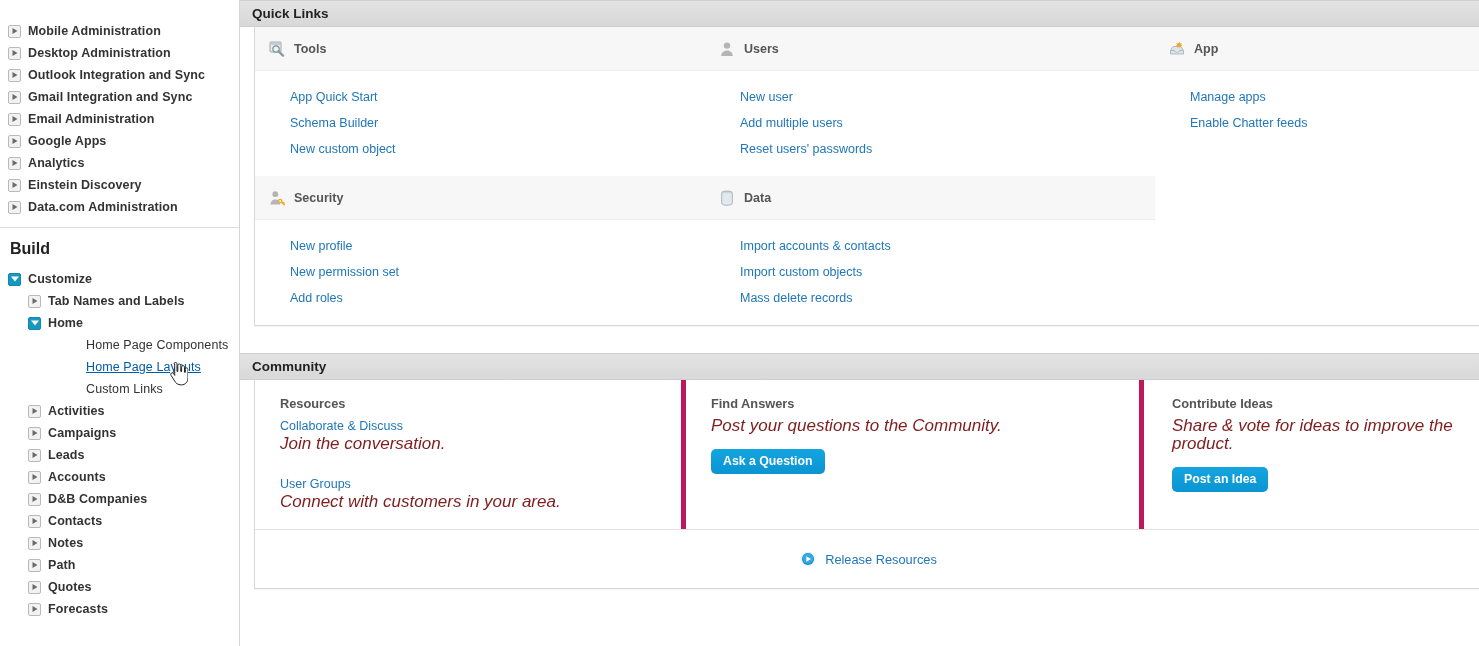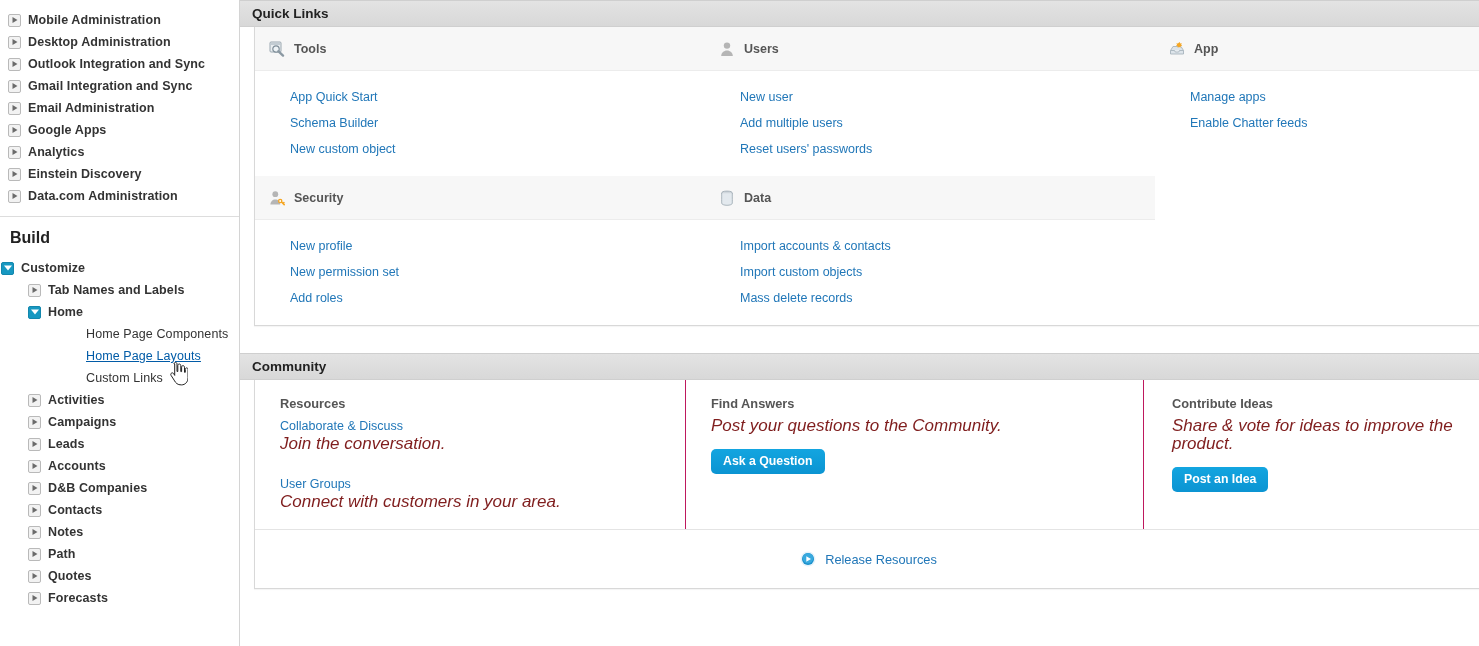--- a/index.html
+++ b/index.html
@@ -13,21 +13,21 @@
 
   
   .sidebar {
     width: 240px; height: 646px;
     background: #fff;
     border-right: 1px solid #d4d4d4;
     position: relative;
     flex: 0 0 240px;
     overflow: hidden;
   }
-  .nav-group-top { padding-top: 9px; }
+  .nav-group-top { padding-top: 20px; }
   .nav-row {
     display: flex; align-items: center;
     height: 22px;
     padding-left: 8px;
     white-space: nowrap;
   }
   .nav-row .twisty {
     width: 13px; height: 13px;
     flex: 0 0 13px;
     margin-right: 7px;
@@ -76,21 +76,21 @@
   }
 
   .sidebar-sep {
     height: 1px; background: #ddd;
     margin: 9px 0 0 0;
   }
   .build-title {
     font-size: 16px; font-weight: bold; color: #222;
     padding: 12px 0 10px 10px;
   }
-  .indent-1 { padding-left: 1px; }
+  .indent-1 { padding-left: 8px; }
   .indent-2 { padding-left: 28px; }
   .indent-4 { padding-left: 66px; }
 
   
   .cursor-hand {
     position: absolute;
     left: 168px; top: 362px;
     width: 20px; height: 24px;
     pointer-events: none;
     z-index: 50;
@@ -153,21 +153,21 @@
 
   
   .icon16 { width: 16px; height: 16px; display: inline-block; position: relative; flex: 0 0 16px;}
 
   
   .community-wrap { margin-top: 27px; }
   .community-body { display: flex; }
   .comm-col {
     flex: 0 0 431px;
     padding: 16px 0 18px 25px;
-    border-right: 1px solid #be185d;
+    border-right: 5px solid #be185d;
     min-height: 125px;
   }
   .comm-col.mid { flex: 0 0 458px; }
   .comm-col.last { border-right: none; flex: 1; padding-left: 28px;}
   .comm-h {
     font-size: 12.8px; font-weight: bold; color: #555;
     margin-bottom: 6px;
   }
   .comm-link {
     font-size: 12.5px; color: #2177b8; text-decoration: none; display: block;

